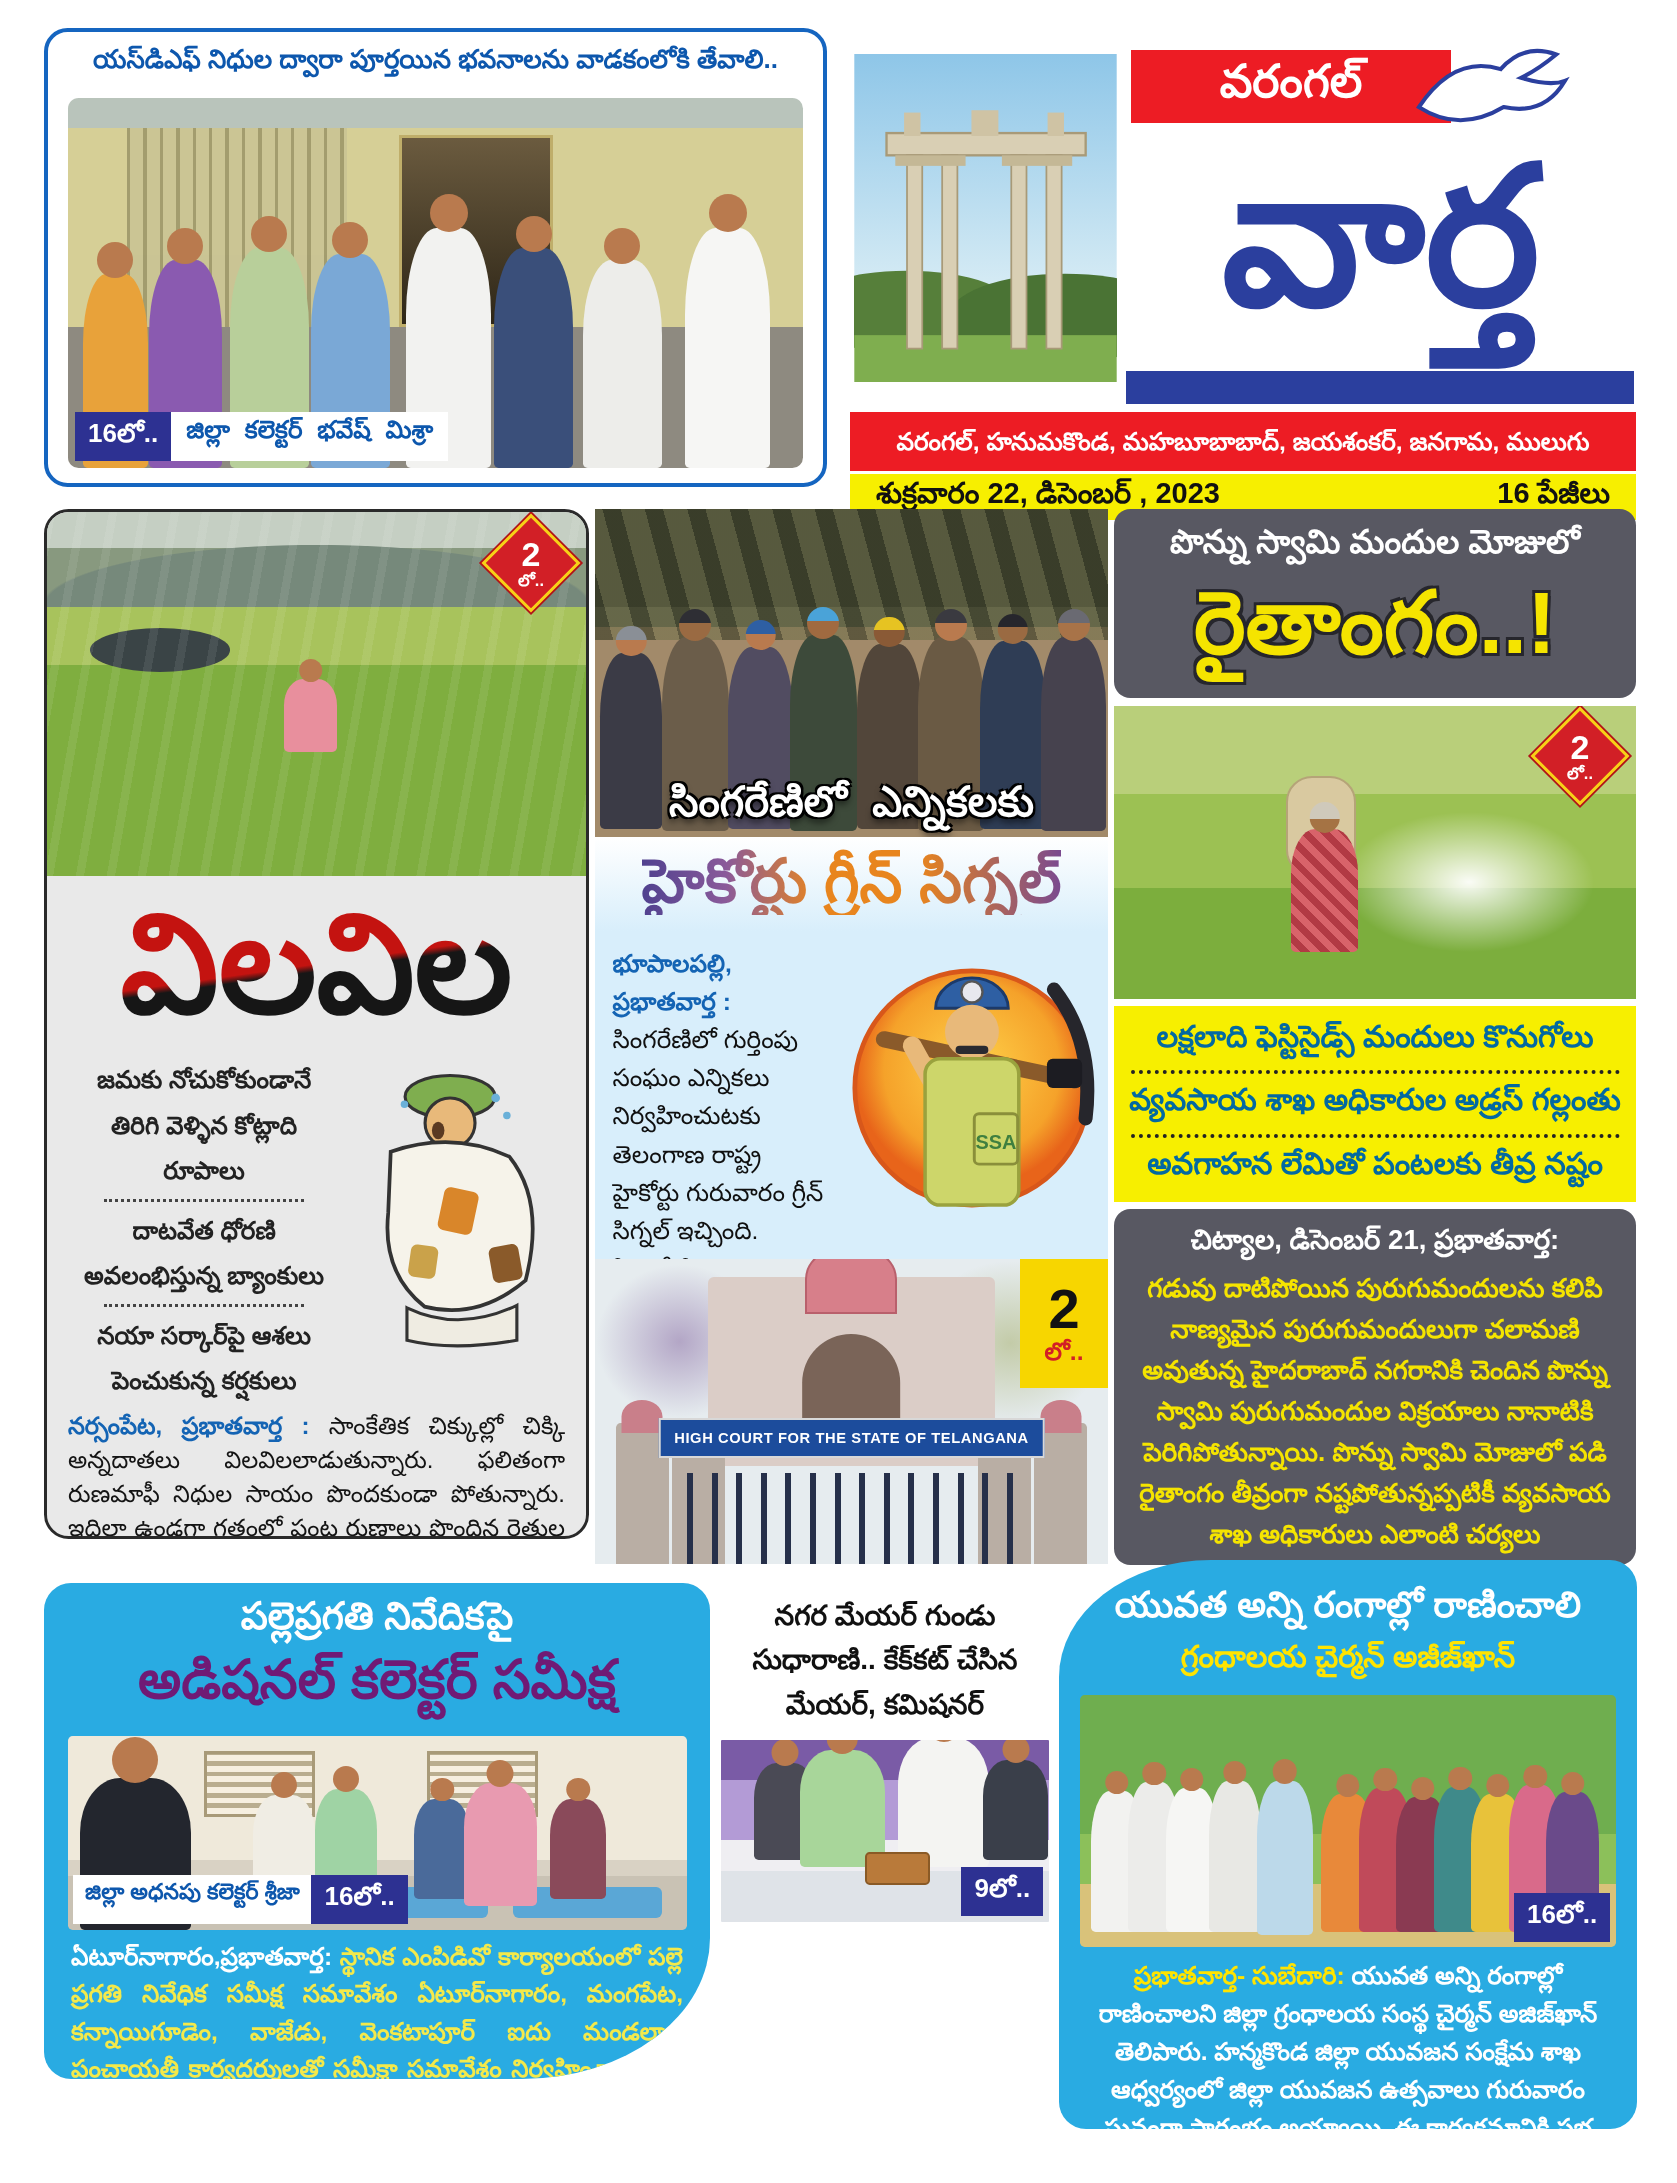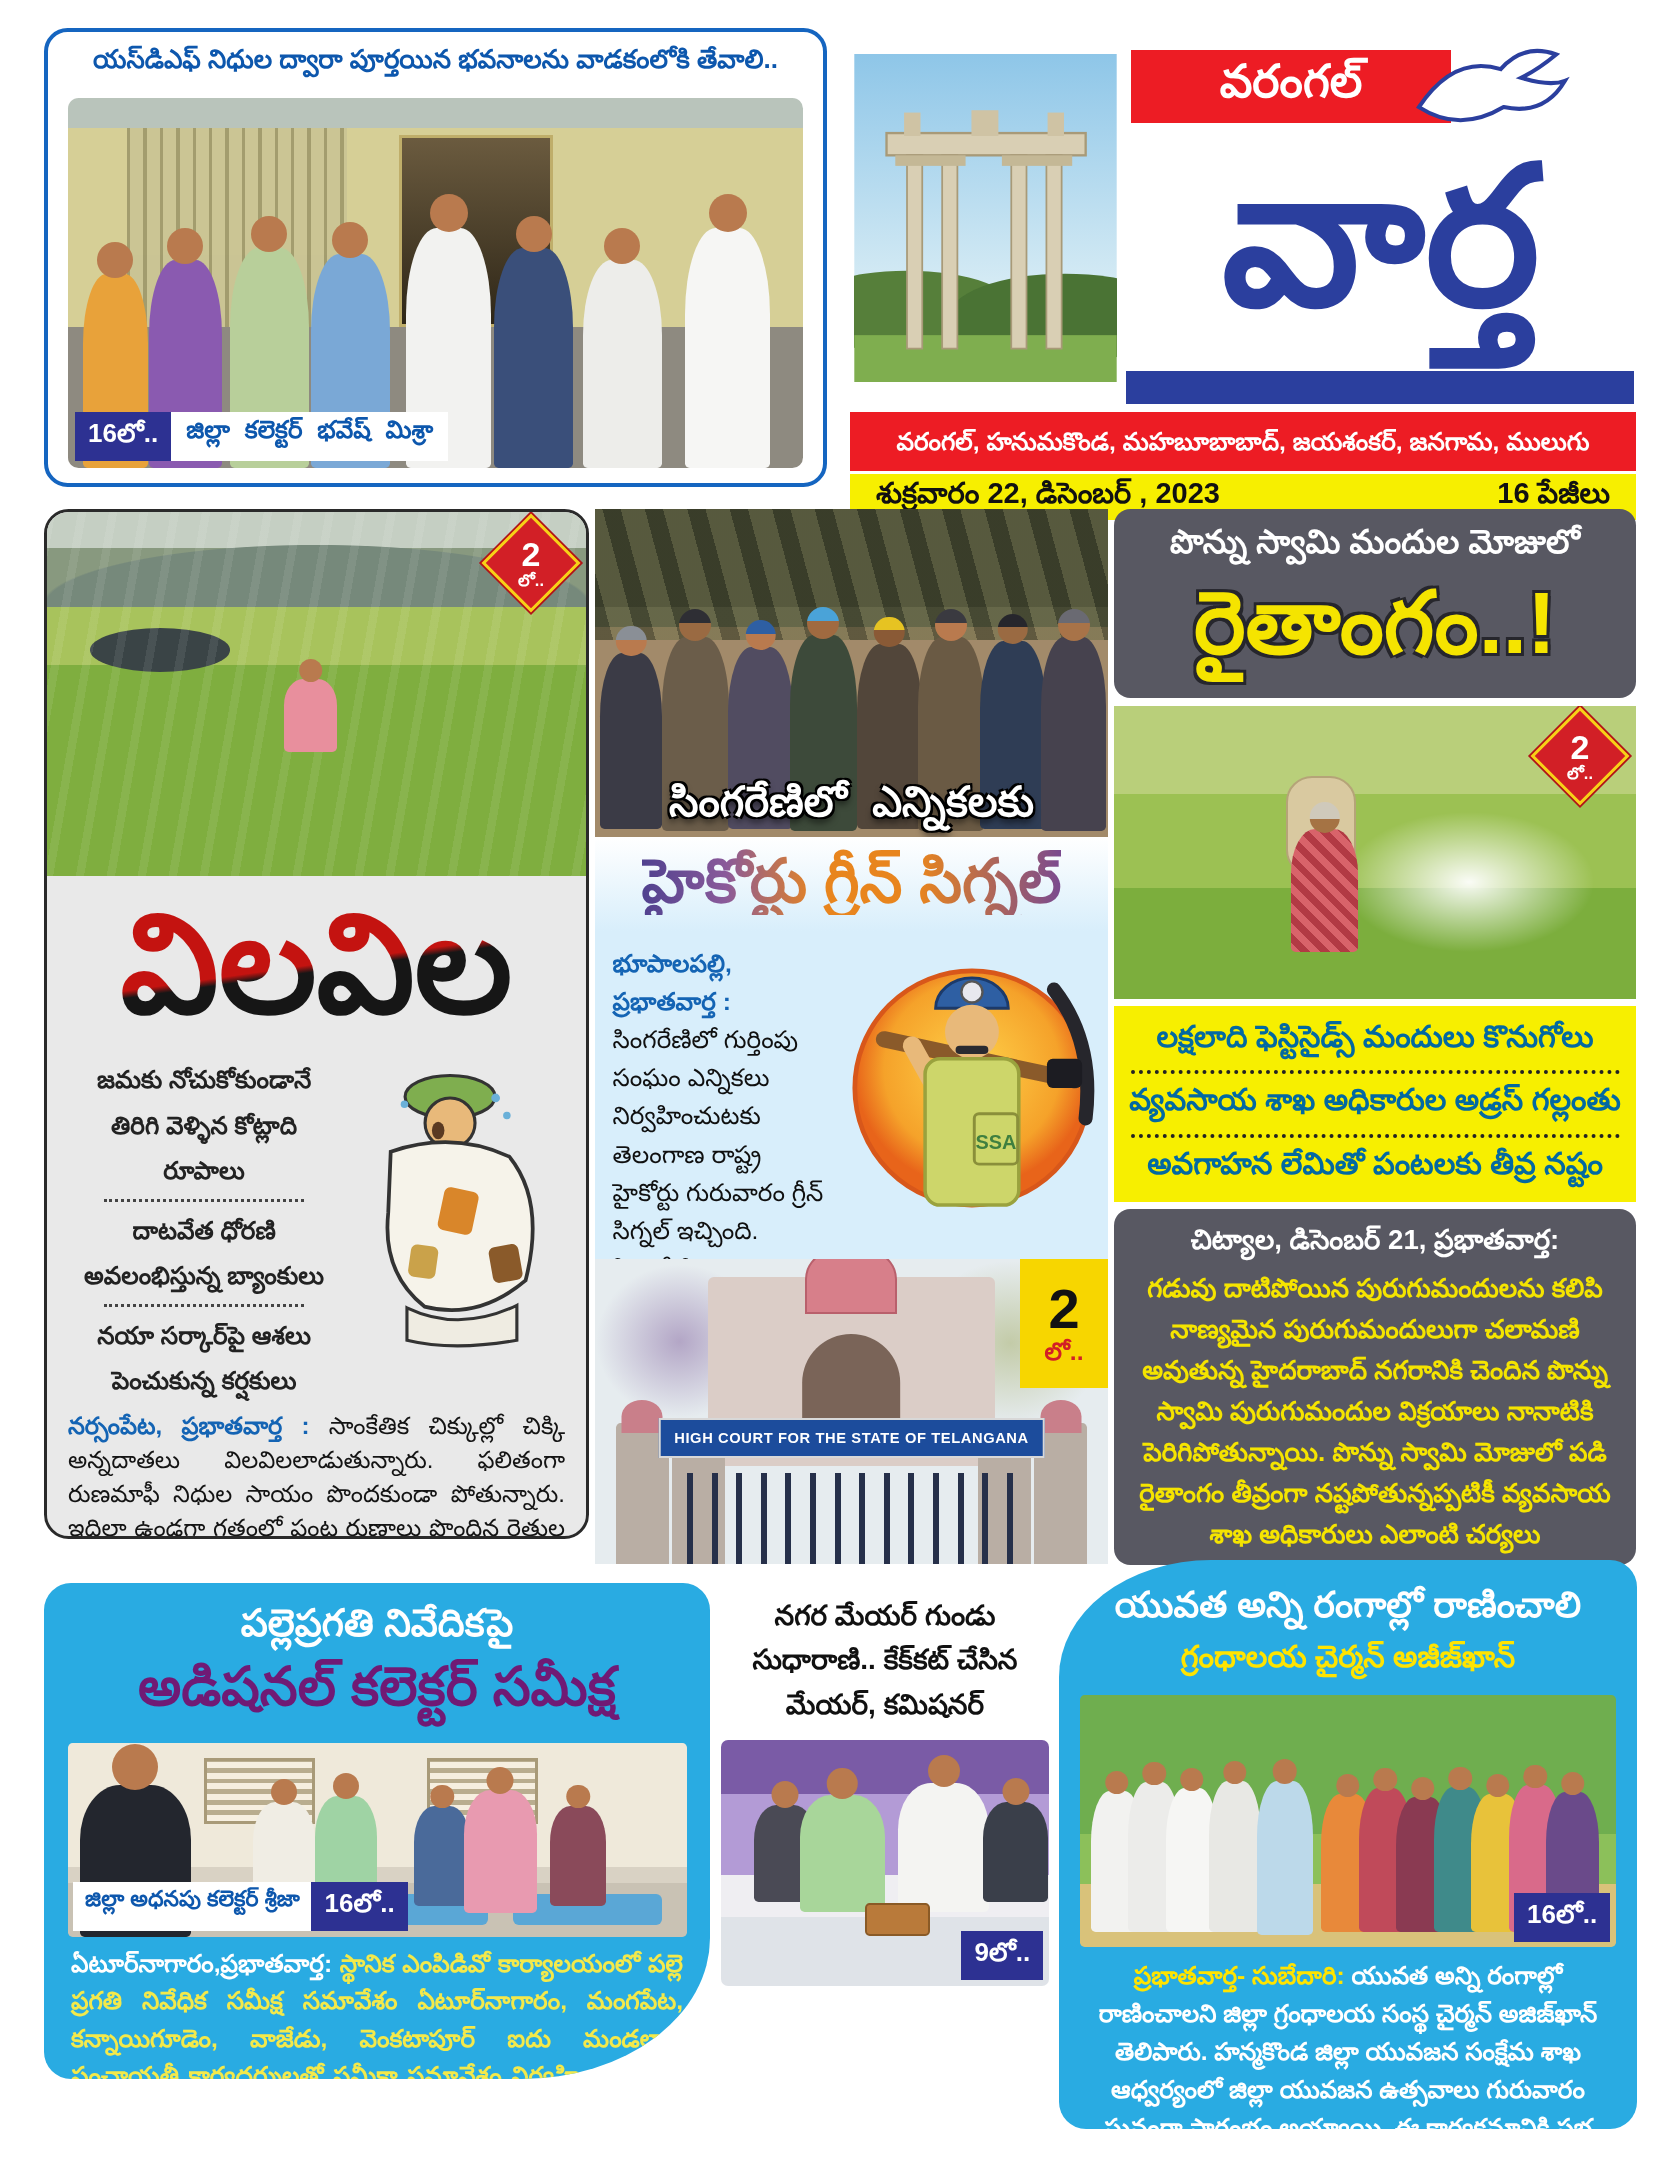--- a/index.html
+++ b/index.html
@@ -147,39 +147,39 @@
     padding:3.5px 0; white-space:nowrap; overflow:hidden; }
   .ysep { border-top:4.1px dotted #222; margin:4.7px 3.5px; }
   .slate-article { flex:1; margin-top:7px; background:#585862; border-radius:16.4px;
     padding:15.2px 20px; overflow:hidden; }
   .r-dateline { text-align:center; color:#fff; font-weight:800; font-size:27.6px; margin-bottom:5.9px; }
   .r-body { color:#f5e400; font-size:26px; line-height:1.58; text-align:center; font-weight:600; }
 
   
   .bl-box { position:absolute; left:44px; top:1583px; width:666px; height:496px; background:#29abe2;
     border-radius:27px 27px 188px 27px / 27px 27px 141px 27px; overflow:hidden; }
-  .bl-kicker { margin-top:19px; text-align:center; color:#fff; font-weight:800; font-size:38px; }
+  .bl-kicker { margin-top:12px; text-align:center; color:#fff; font-weight:800; font-size:38px; }
   .bl-headline { text-align:center; color:#701a75; font-weight:900; font-size:54px; margin-top:1px; }
   .bl-photo { position:relative; margin:11.7px 23.5px 0; height:194px; border-radius:4.7px; overflow:hidden;
     background:linear-gradient(180deg,#efe9da 0 64%,#d9d2c4 64% 72%,#c9c2b4 72% 100%); }
   .bl-photo .win { position:absolute; top:8%; width:18%; height:34%;
     background:repeating-linear-gradient(0deg,#f6efe0 0 5.9px,#b9ad8f 5.9px 10.6px); border:3.5px solid #a89a78; }
   .bl-photo .bed { position:absolute; bottom:6%; height:16%; background:#5aa7d6; border-radius:5.9px; }
   .bl-caption { position:absolute; left:5.9px; bottom:5.9px; display:flex; align-items:stretch; }
   .bl-caption .cap { background:#fff; color:#0d57ad; font-weight:800; font-size:22px; padding:3.5px 11.7px;
     white-space:nowrap; }
   .bl-body { padding:8.2px 27px 0; font-size:24.6px; line-height:1.52; color:#f3e94b; font-weight:700;
     text-align:justify; }
   .dateline-white { color:#ffffff; font-weight:800; }
 
   
   .bm-box { position:absolute; left:721px; top:1583px; width:328px; height:545px; }
   .bm-headline { text-align:center; color:#ee1c25; font-weight:900; font-size:41px; line-height:1.3; }
   .bm-sub { margin-top:10.6px; text-align:center; color:#111; font-weight:700; font-size:28px; line-height:1.6; }
-  .bm-photo { position:relative; margin-top:11.7px; height:246px; overflow:hidden; border-radius:7px;
+  .bm-photo { position:relative; margin-top:11.7px; height:182px; overflow:hidden; border-radius:1px;
     background:linear-gradient(180deg,#7a5ba6 0 22%,#b39bd6 22% 55%,#efeef2 55% 72%,#dfe3e8 72% 100%); }
   .bm-photo .cake { position:absolute; left:44%; bottom:20%; width:65px; height:33px; background:#b97a3a;
     border-radius:4.7px; border:2.3px solid #8a5a26; }
   .bm-badge { position:absolute; right:5.9px; bottom:5.9px; }
 
   
   .br-box { position:absolute; left:1059px; top:1560px; width:578px; height:569px; background:#29abe2;
     border-radius:152px 27px 27px 27px / 117px 27px 27px 27px; overflow:hidden; }
   .br-headline { margin-top:23.5px; text-align:center; color:#fff; font-weight:900; font-size:36px;
     white-space:nowrap; }

